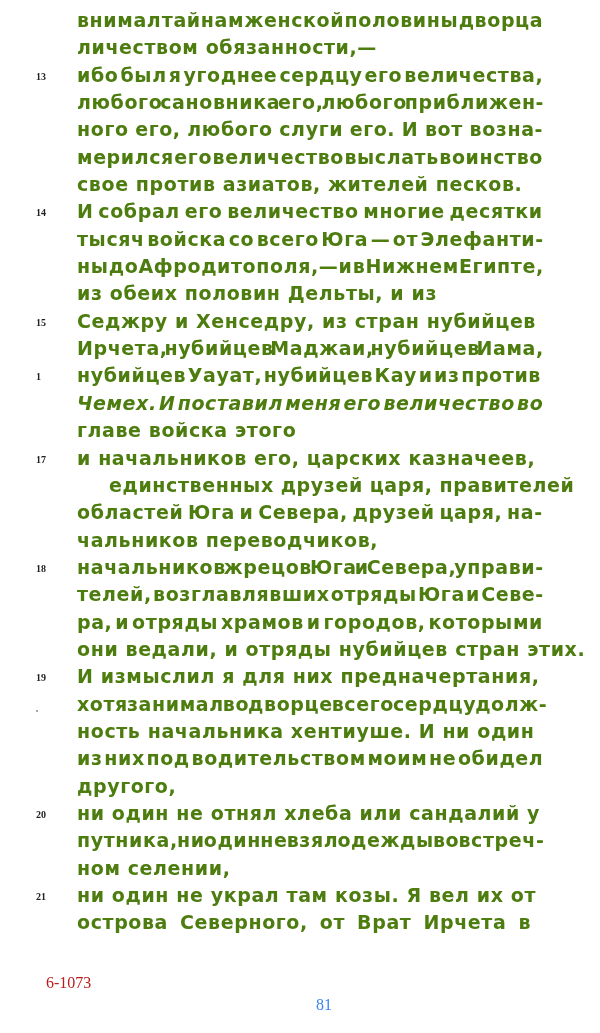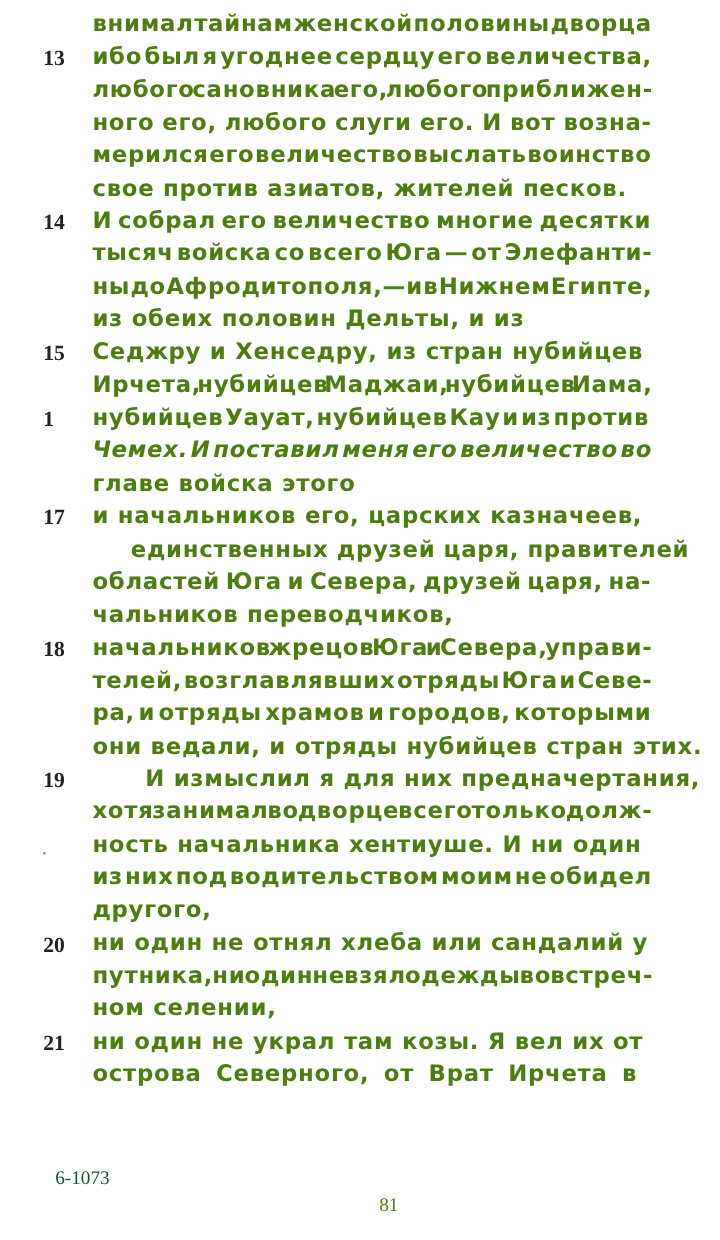--- a/index.html
+++ b/index.html
@@ -32,21 +32,21 @@
       position: relative;
       height: 27.35px;
       line-height: 27.35px;
     }
     .line-num {
       position: absolute;
       left: 36px;
       width: 30px;
       top: 1px;
       font-family: "Liberation Serif", serif;
-      font-size: 18px;
+      font-size: 10px;
       font-weight: bold;
       color: #222;
     }
     .line-text {
       position: absolute;
       left: 77px;
       width: 454px;
       font-family: "DejaVu Sans", sans-serif;
       font-size: 19px;
       font-weight: bold;
@@ -58,29 +58,29 @@
     }
     .line-text.last {
       text-align-last: left;
     }
     .signature {
       position: absolute;
       left: 46px;
       top: 974px;
       font-family: "Liberation Serif", serif;
       font-size: 16px;
-      color: #14532d;
+      color: #b91c1c;
     }
     .page-number {
       position: absolute;
       left: 316px;
       top: 996px;
       font-family: "Liberation Serif", serif;
       font-size: 16px;
-      color: #4d7c0f;
+      color: #3b82f6;
     }
     .speck {
       position: absolute;
       left: 36px;
       top: 710px;
       width: 2px;
       height: 2px;
       background: #888;
       border-radius: 1px;
     }
@@ -88,20 +88,24 @@
 </head>
 <body>
 
 <div class="page">
   <div class="text-block" id="text-block">
       <div class="line">
         <span class="line-num"></span>
         <span class="line-text" style="word-spacing: -6.75px;">внимал тайнам женской половины дворца</span>
       </div>
       <div class="line">
+        <span class="line-num"></span>
+        <span class="line-text last">личеством обязанности,—</span>
+      </div>
+      <div class="line">
         <span class="line-num">13</span>
         <span class="line-text" style="word-spacing: -5.16667px;">ибо был я угоднее сердцу его величества,</span>
       </div>
       <div class="line">
         <span class="line-num"></span>
         <span class="line-text" style="word-spacing: -9.25px;">любого сановника его, любого приближен-</span>
       </div>
       <div class="line">
         <span class="line-num"></span>
         <span class="line-text" style="word-spacing: -0.571429px;">ного его, любого слуги его. И вот возна-</span>
@@ -177,25 +181,25 @@
       <div class="line">
         <span class="line-num"></span>
         <span class="line-text" style="word-spacing: -4.33333px;">ра, и отряды храмов и городов, которыми</span>
       </div>
       <div class="line">
         <span class="line-num"></span>
         <span class="line-text last">они ведали, и отряды нубийцев стран этих.</span>
       </div>
       <div class="line">
         <span class="line-num">19</span>
-        <span class="line-text" style="word-spacing: 0px; margin-left: 44px;">И измыслил я для них предначертания,</span>
-      </div>
-      <div class="line">
-        <span class="line-num"></span>
-        <span class="line-text" style="word-spacing: -8.16667px;">хотя занимал во дворце всего только долж-</span>
+        <span class="line-text" style="word-spacing: 0px;">И измыслил я для них предначертания,</span>
+      </div>
+      <div class="line">
+        <span class="line-num"></span>
+        <span class="line-text" style="word-spacing: -8.16667px;">хотя занимал во дворце всего сердцу долж-</span>
       </div>
       <div class="line">
         <span class="line-num"></span>
         <span class="line-text" style="word-spacing: 0px;">ность начальника хентиуше. И ни один</span>
       </div>
       <div class="line">
         <span class="line-num"></span>
         <span class="line-text" style="word-spacing: -5.5px;">из них под водительством моим не обидел</span>
       </div>
       <div class="line">

